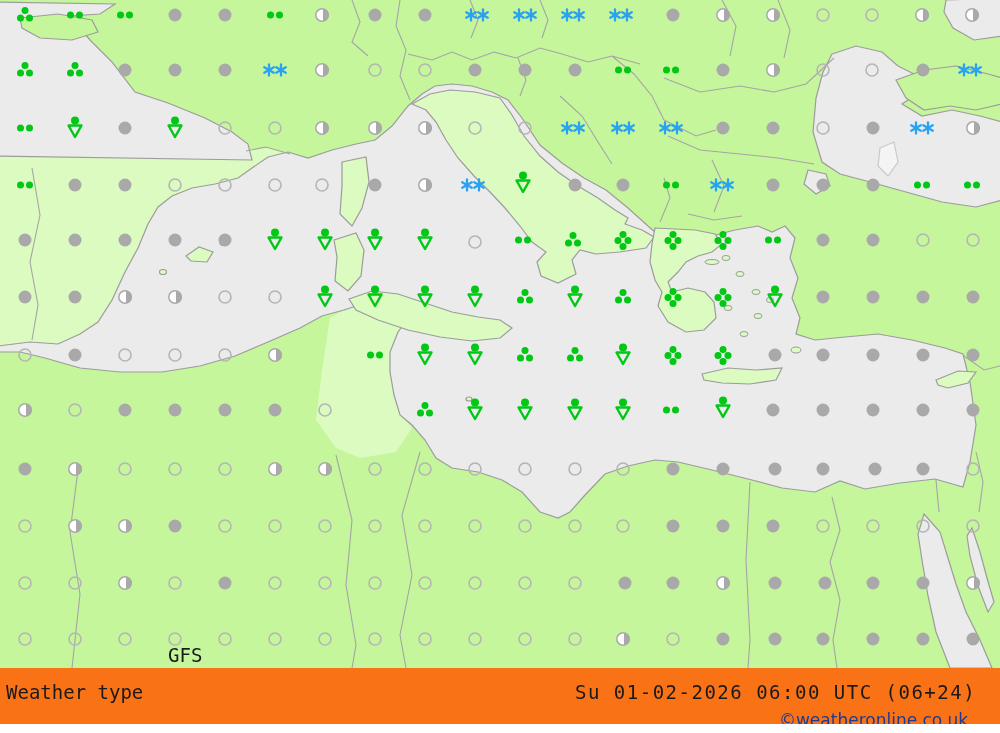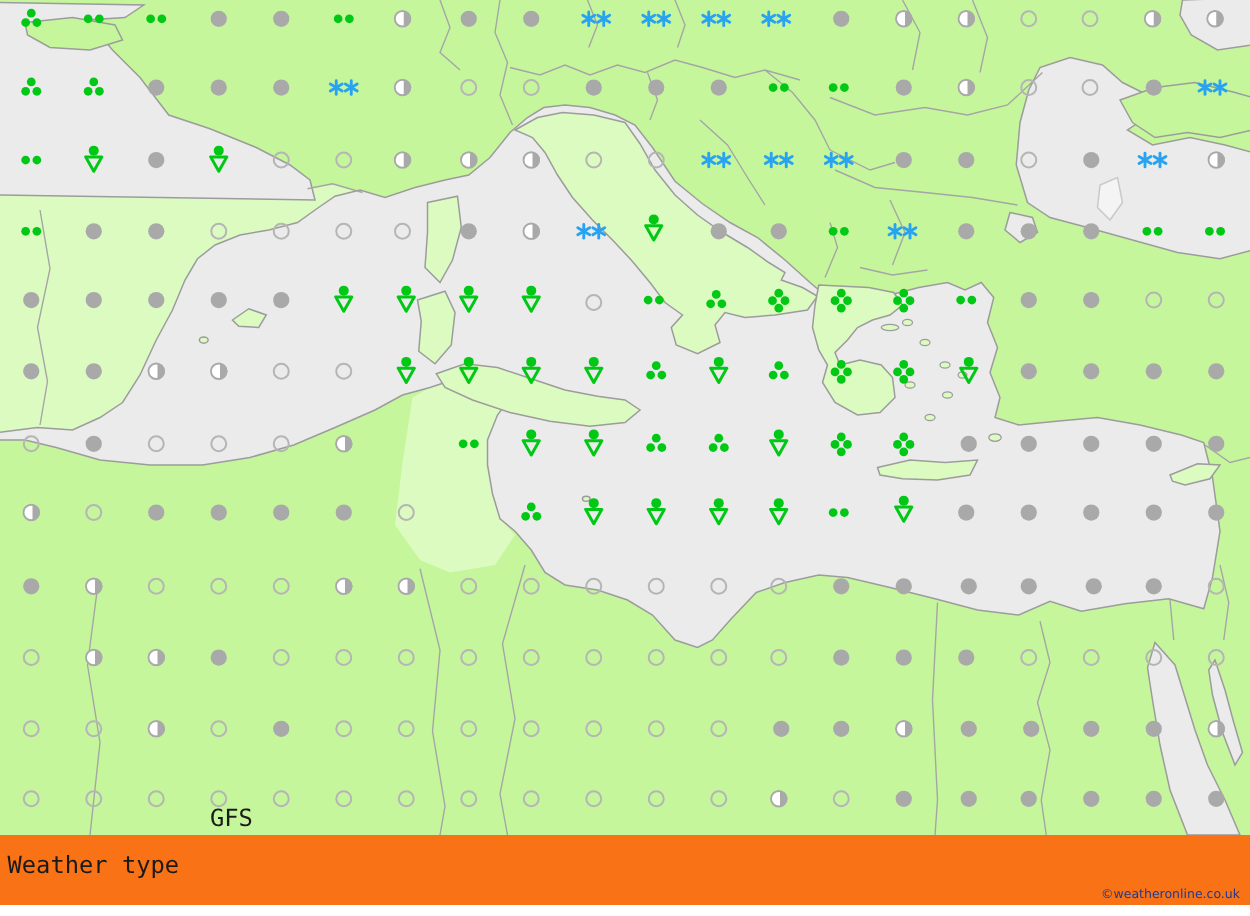--- a/index.html
+++ b/index.html
@@ -5,22 +5,22 @@
   html,body{margin:0;padding:0;background:#ffffff;}
   #frame{position:relative;width:1000px;height:724px;background:#f97316;overflow:hidden;
          font-family:"DejaVu Sans",sans-serif;}
   #map-wrap{position:absolute;left:0;top:0;width:1000px;height:668px;}
   #map-wrap svg{display:block;}
   .footer-text{position:absolute;font-family:"DejaVu Sans Mono",monospace;
                font-size:19px;color:#1a1a1a;white-space:pre;}
   #product-label{left:6px;top:681px;}
   #model-label{left:168px;top:644px;}
   #timestamp-label{left:575px;top:681px;letter-spacing:1.5px;}
-  #copyright{position:absolute;right:8px;top:710px;font-family:"DejaVu Sans",sans-serif;
-             font-size:10px;color:#1e3a8f;text-decoration:none;}
+  #copyright{position:absolute;right:32px;top:710px;font-family:"DejaVu Sans",sans-serif;
+             font-size:17px;color:#1e3a8f;text-decoration:none;}
 </style>
 </head>
 <body>
 
 <div id="frame">
 
   <div id="map-wrap">
     <svg id="mapsvg" width="1000" height="668" viewBox="0 0 1000 668" preserveAspectRatio="none">
 
       <rect x="0" y="0" width="1000" height="668" fill="#c6f69c"></rect>
@@ -956,14 +956,15 @@
           </g>
           <g transform="translate(973 639)">
             <circle cx="0" cy="0" r="6.5" fill="#a9a9a9"></circle>
           </g>
         </g>
     </svg>
   </div>
 
   <div class="footer-text" id="product-label">Weather type</div>
   <div class="footer-text" id="model-label">GFS</div>
+  <div class="footer-text" id="timestamp-label">Su 01-02-2026 06:00 UTC (06+24)</div>
   <a id="copyright" href="#">©weatheronline.co.uk</a>
 </div>
 
 </body></html>

